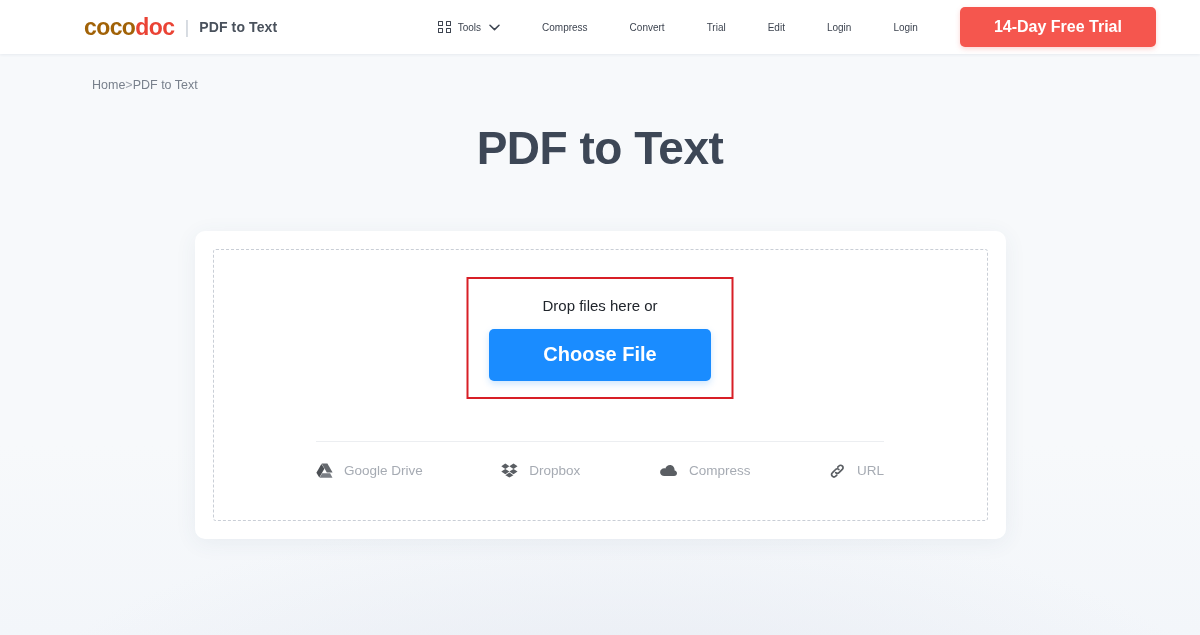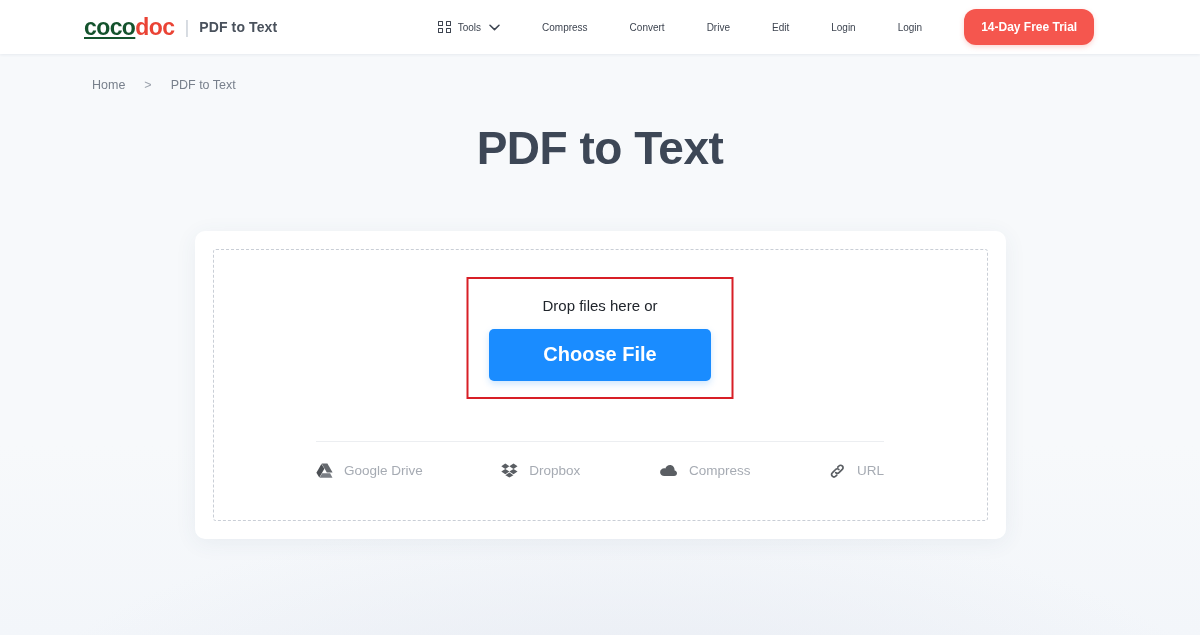--- a/index.html
+++ b/index.html
@@ -45,21 +45,21 @@
     margin-left: 84px;
     gap: 10px;
   }
 
   .logo {
     font-size: 23px;
     font-weight: bold;
     letter-spacing: -0.6px;
     line-height: 1;
   }
-  .logo .coco { color: #14532d; text-decoration: underline; }
+  .logo .coco { color: #a16207; }
   .logo .doc  { color: #ea4335; }
 
   .brand-sep {
     color: #cdd3db;
     font-size: 19px;
     font-weight: 300;
     line-height: 1;
     margin-bottom: 2px;
   }
 
@@ -100,39 +100,39 @@
     width: 5px; height: 5px;
     border: 1.3px solid #3d4450;
     border-radius: 0.5px;
   }
 
   .chev { display: inline-block; margin-left: 1px; }
 
   .trial-btn {
     background: #f5564e;
     color: #ffffff;
-    font-size: 12px;
+    font-size: 16px;
     font-weight: bold;
     border: none;
-    border-radius: 12px;
-    padding: 11px 17px;
+    border-radius: 5px;
+    padding: 11px 34px;
     cursor: pointer;
     white-space: nowrap;
     font-family: "Liberation Sans", sans-serif;
     box-shadow: 0 2px 5px rgba(245,86,78,0.25);
   }
 
   
   .breadcrumb {
     margin: 24px 0 12px 92px;
     font-size: 12.5px;
     color: #78808c;
     display: flex;
     align-items: center;
-    gap: 19px;
+    gap: 0;
   }
   .crumb-link { cursor: pointer; }
   .crumb-sep { color: #9aa1ab; }
   .crumb-current { color: #78808c; }
 
   
   .hero { text-align: center; margin-top: 30px; }
 
   .hero-title {
     font-size: 46px;
@@ -267,21 +267,21 @@
 
       <div class="nav-item">
         <span>Compress</span>
       </div>
 
       <div class="nav-item">
         <span>Convert</span>
       </div>
 
       <div class="nav-item">
-        <span>Drive</span>
+        <span>Trial</span>
       </div>
 
       <div class="nav-item">
         <span>Edit</span>
       </div>
 
       <div class="nav-item">
         <span>Login</span>
       </div>
 

